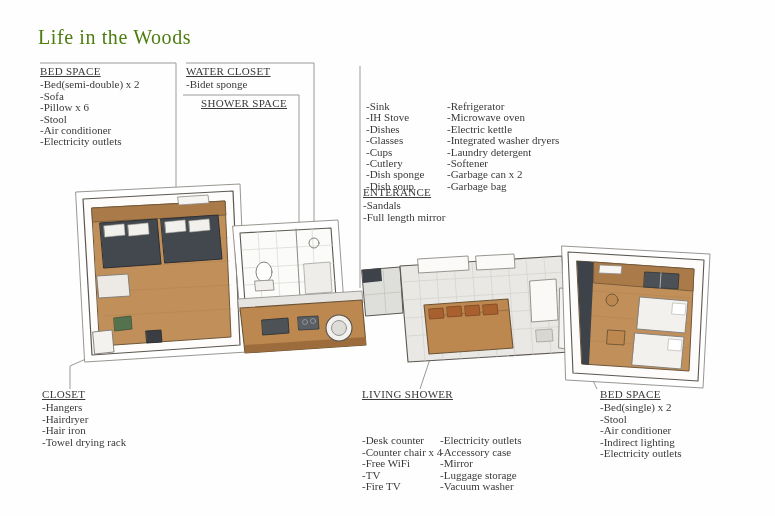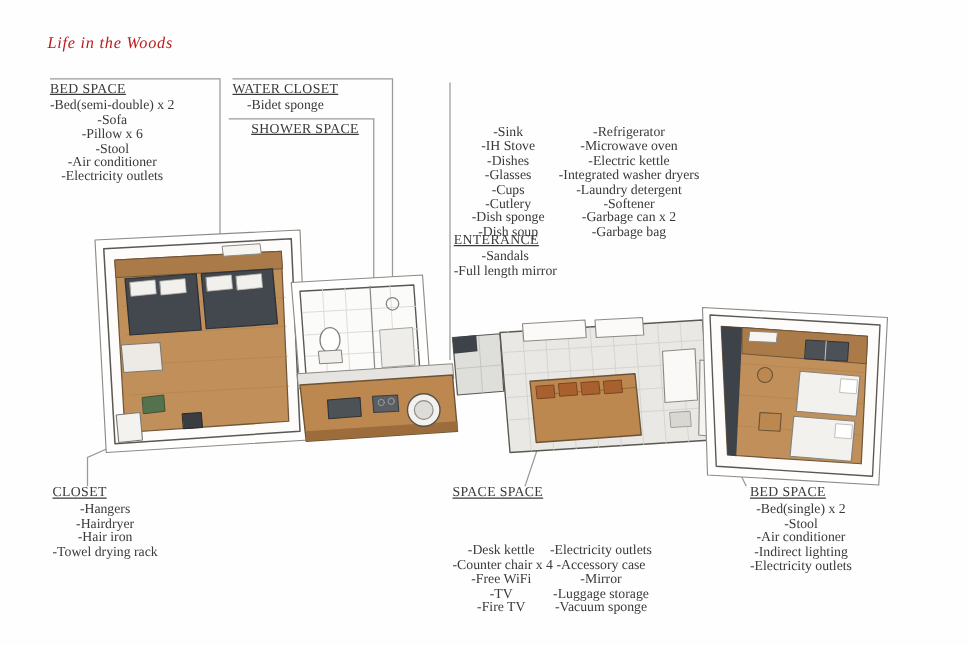--- a/index.html
+++ b/index.html
@@ -5,26 +5,26 @@
   * { margin:0; padding:0; box-sizing:border-box; }
   html,body { background:#ffffff; }
   body {
     width:775px; height:516px; position:relative; overflow:hidden;
     font-family:"Liberation Serif", serif; color:#3a3a3a;
   }
   .page { position:absolute; inset:0; background:#fefefe; }
   svg.overlay { position:absolute; left:0; top:0; pointer-events:none; }
   .title {
     position:absolute; left:38px; top:26px;
-    font-size:13px; letter-spacing:.6px; color:#b91c1c;font-style:italic;
+    font-size:20px; letter-spacing:.6px; color:#4d7c0f;
   }
   .label-group { position:absolute; font-size:11px; line-height:11.4px; white-space:nowrap; }
   .label-group .hd { letter-spacing:.3px; margin-bottom:2px;text-decoration:underline; }
   .cols { display:flex;margin-top:35px; }
-  .li { white-space:nowrap;text-align:center; }
+  .li { white-space:nowrap; }
 </style>
 </head>
 <body>
 
 <div class="page">
 
   <svg class="overlay" width="775" height="516" viewBox="0 0 775 516">
 
     <g stroke="#9a9a96" fill="none" stroke-width="1">
       <polyline points="40,63 176,63 176,196"></polyline>
@@ -185,35 +185,35 @@
 
   <div class="label-group" style="left:363px; top:187px;">
     <div class="hd">ENTERANCE</div>
     <div>
         <div class="li">-Sandals</div>
         <div class="li">-Full length mirror</div>
       </div>
   </div>
 
   <div class="label-group" style="left:362px; top:389px;">
-    <div class="hd">SPACE SPACE</div>
+    <div class="hd">LIVING SHOWER</div>
     <div class="cols">
       <div class="col" style="width:78px">
-          <div class="li">-Desk kettle</div>
+          <div class="li">-Desk counter</div>
           <div class="li">-Counter chair x 4</div>
           <div class="li">-Free WiFi</div>
           <div class="li">-TV</div>
           <div class="li">-Fire TV</div>
         </div>
       <div class="col">
           <div class="li">-Electricity outlets</div>
           <div class="li">-Accessory case</div>
           <div class="li">-Mirror</div>
           <div class="li">-Luggage storage</div>
-          <div class="li">-Vacuum sponge</div>
+          <div class="li">-Vacuum washer</div>
         </div>
     </div>
   </div>
 
   <div class="label-group" style="left:600px; top:389px;">
     <div class="hd">BED SPACE</div>
     <div>
         <div class="li">-Bed(single) x 2</div>
         <div class="li">-Stool</div>
         <div class="li">-Air conditioner</div>

